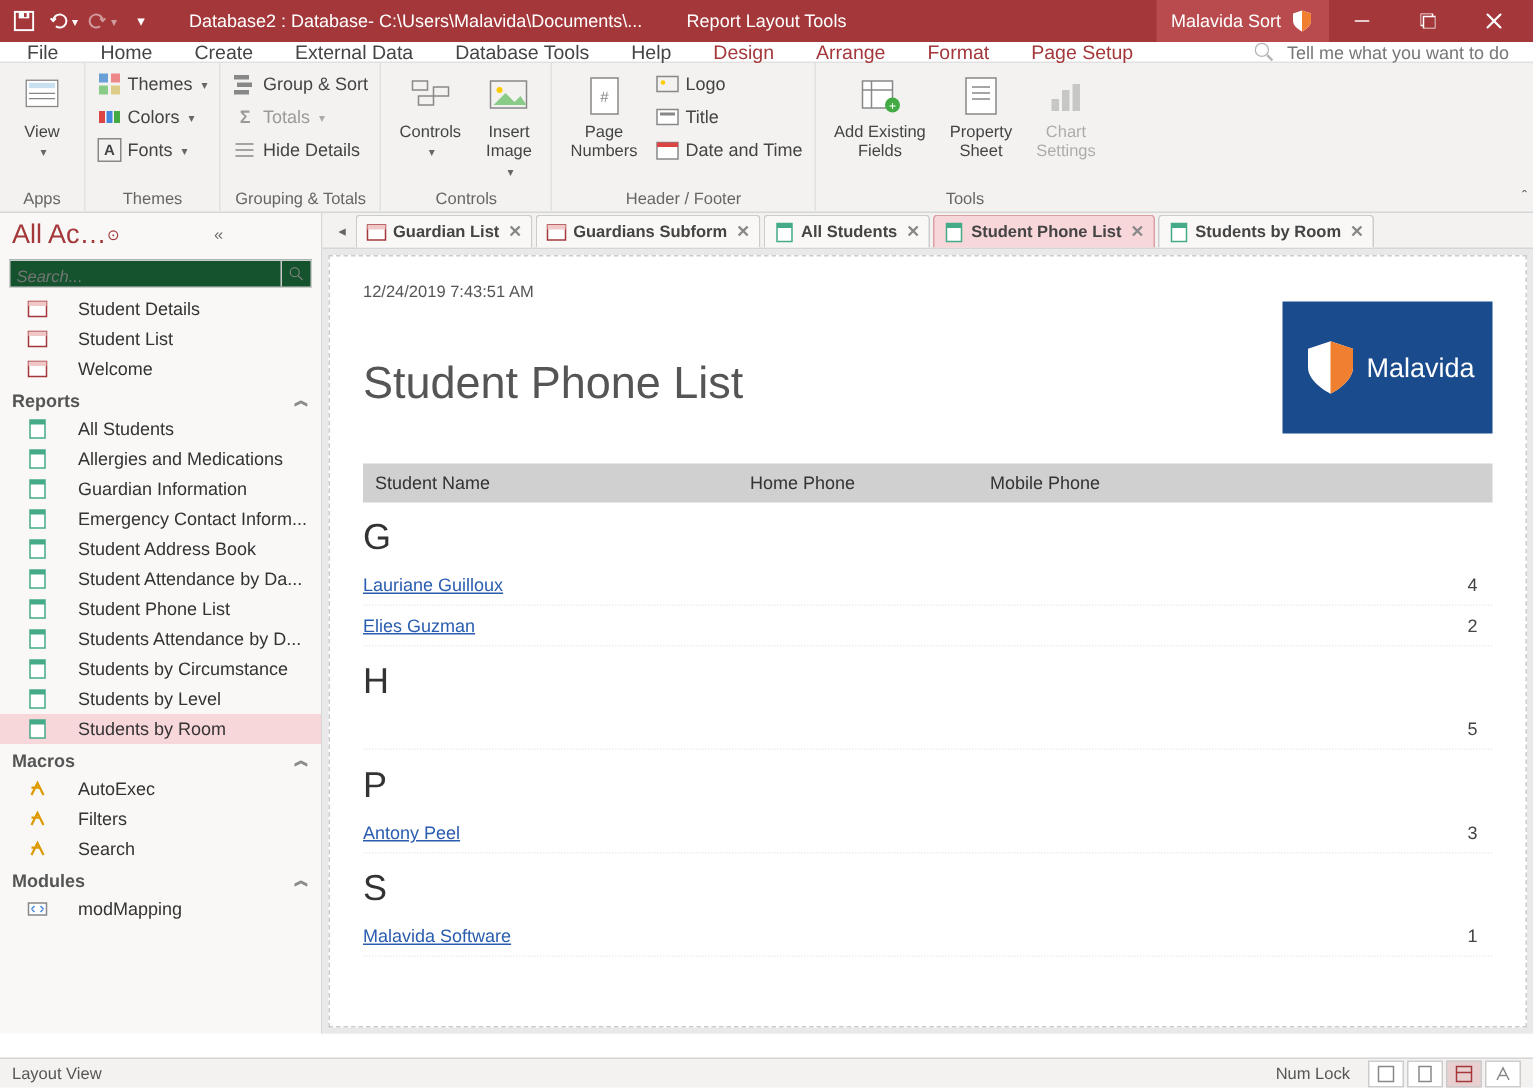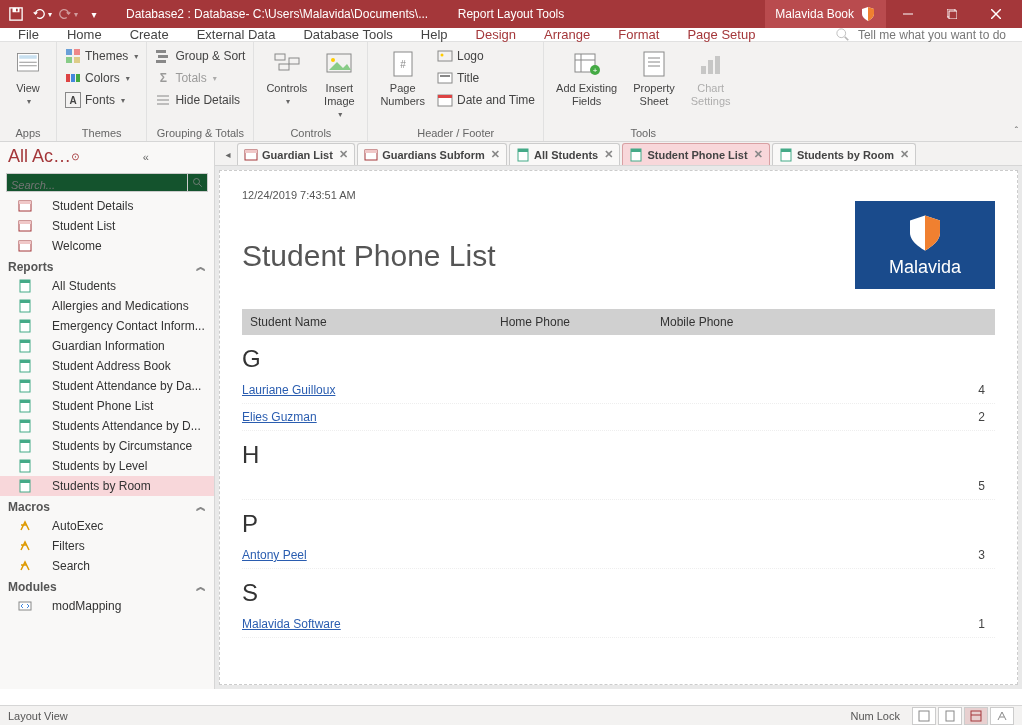--- a/index.html
+++ b/index.html
@@ -61,21 +61,21 @@
   .tabstrip { height:24px; background:#f3f2f1; border-bottom:1px solid #d6d6d6; display:flex; align-items:flex-end; padding-left:4px; }
   .tabstrip .navbtn { width:18px; height:22px; display:flex; align-items:center; justify-content:center; cursor:pointer; font-size:10px; color:#666; }
   .dtab { height:22px; display:flex; align-items:center; gap:4px; padding:0 6px; border:1px solid #ccc; border-bottom:none; background:#f9f8f7; font-size:11px; border-radius:3px 3px 0 0; margin-right:2px; cursor:pointer;font-weight:bold; }
   .dtab.active { background:#f8d7da; border-color:#d8a0a3; font-weight:600; }
   .dtab .x { color:#888; font-size:11px; margin-left:2px; cursor:pointer; }
   .dtab .tico { width:14px; height:14px; }
 
   .canvas { flex:1; overflow:auto; background:#e9e9e9; padding:4px; }
   .report { background:#fff; min-height:100%; border:1px dashed #ccc; padding:18px 22px; position:relative; }
   .rpt-time { font-size:11px; color:#555; }
-  .rpt-logo { position:absolute; right:22px; top:30px; width:140px; height:88px; background:#1a4b8c; color:#fff; display:flex; flex-direction:column; align-items:center; justify-content:center; gap:4px; font-size:18px; }
+  .rpt-logo { position:absolute; right:22px; top:30px; width:140px; height:88px; background:#1a4b8c; color:#fff; display:flex; flex-direction:row; align-items:center; justify-content:center; gap:4px; font-size:18px; }
   .rpt-title { font-size:30px; color:#555; font-weight:300; margin-top:38px; }
   .col-head { display:flex; background:#d0d0d0; margin-top:36px; padding:6px 8px; font-size:12px; color:#333; }
   .col-head .c1{ flex:0 0 250px;} .col-head .c2{flex:0 0 160px;} .col-head .c3{flex:1;}
   .grp { font-size:24px; color:#333; margin:10px 0 4px; }
   .row { display:flex; padding:6px 0; border-bottom:1px dotted #eee; align-items:center;}
   .row a { color:#2a5db0; text-decoration:underline; font-size:12px;}
   .row .c1{ flex:0 0 250px;} .row .num{ margin-left:auto; padding-right:10px; font-size:12px;}
 
   
   .status { position:absolute; bottom:0; left:0; right:0; height:20px; background:#f3f2f1; border-top:1px solid #d6d6d6; display:flex; align-items:center; font-size:11px; color:#555; padding:0 8px;}
@@ -108,21 +108,21 @@
           <path d="M14 6 L12 8 L10 6" fill="none" stroke="#fff" stroke-width="1.5"></path>
         </svg>
         <span class="dd" style="color:#fff">▾</span>
       </div>
     <div class="qa-btn" style="color:#fff;font-size:10px">▾</div>
   </div>
   <div class="title-text">Database2 : Database- C:\Users\Malavida\Documents\...</div>
   <div class="tools-text">Report Layout Tools</div>
   <div class="spacer"></div>
   <div class="app-badge">
-    <span>Malavida Book</span>
+    <span>Malavida Sort</span>
     <svg width="16" height="16" viewBox="0 0 16 16">
         <path d="M8 1 L14 3 V8 C14 12 8 15 8 15 C8 15 2 12 2 8 V3 Z" fill="#fff"></path>
         <path d="M8 1 L14 3 V8 C14 12 8 15 8 15 Z" fill="#f08030"></path>
       </svg>
   </div>
   <div class="win-btns">
     <div class="win-btn">
         <svg width="10" height="10">
           <line x1="0" y1="5" x2="10" y2="5" stroke="#fff" stroke-width="1"></line>
         </svg>
@@ -423,28 +423,28 @@
               <rect x="2" y="1" width="10" height="12" fill="#fff" stroke="#4a8"></rect>
               <rect x="2" y="1" width="10" height="3" fill="#4a8"></rect>
             </svg></span>
           <span>Allergies and Medications</span>
         </div>
         <div class="nav-item">
           <span class="nico"><svg width="14" height="14">
               <rect x="2" y="1" width="10" height="12" fill="#fff" stroke="#4a8"></rect>
               <rect x="2" y="1" width="10" height="3" fill="#4a8"></rect>
             </svg></span>
+          <span>Guardian Information</span>
+        </div>
+        <div class="nav-item">
+          <span class="nico"><svg width="14" height="14">
+              <rect x="2" y="1" width="10" height="12" fill="#fff" stroke="#4a8"></rect>
+              <rect x="2" y="1" width="10" height="3" fill="#4a8"></rect>
+            </svg></span>
           <span>Emergency Contact Inform...</span>
-        </div>
-        <div class="nav-item">
-          <span class="nico"><svg width="14" height="14">
-              <rect x="2" y="1" width="10" height="12" fill="#fff" stroke="#4a8"></rect>
-              <rect x="2" y="1" width="10" height="3" fill="#4a8"></rect>
-            </svg></span>
-          <span>Guardian Information</span>
         </div>
         <div class="nav-item">
           <span class="nico"><svg width="14" height="14">
               <rect x="2" y="1" width="10" height="12" fill="#fff" stroke="#4a8"></rect>
               <rect x="2" y="1" width="10" height="3" fill="#4a8"></rect>
             </svg></span>
           <span>Student Address Book</span>
         </div>
         <div class="nav-item">
           <span class="nico"><svg width="14" height="14">

